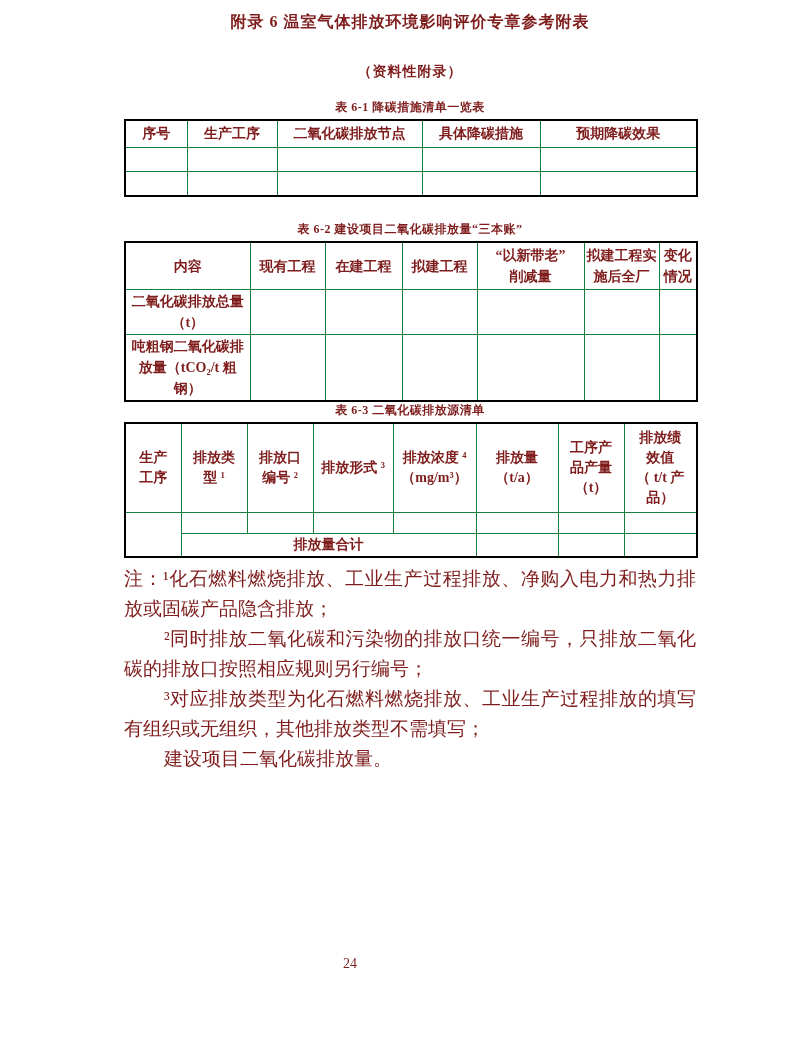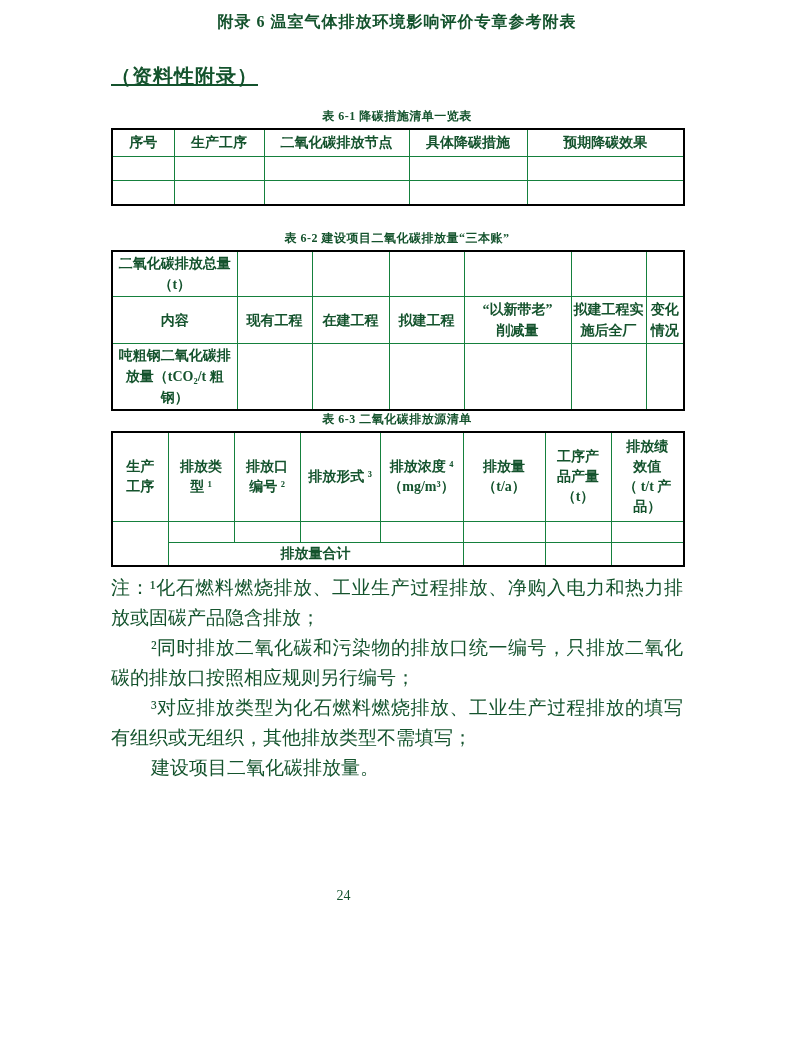--- a/index.html
+++ b/index.html
@@ -1,35 +1,36 @@
 <!DOCTYPE html>
 <html><head>
 <meta charset="utf-8">
 <style>
   html,body{margin:0;padding:0;background:#ffffff;}
   .page{
     position:relative;
     width:687px;height:1051px;
     background:#ffffff;
-    color:#14532d;
+    color:#7f1d1d;
     font-family:"Liberation Serif","DejaVu Serif",serif;
     overflow:hidden;
+    padding-left:13px;
   }
   .content{width:572px;margin-left:111px;}
   .doc-title{
     padding-top:12px;
     text-align:center;
     font-size:16px;font-weight:bold;
     letter-spacing:1px;
   }
   .doc-subtitle{
     margin-top:30px;
-    font-size:20px;font-weight:bold;
+    text-align:center;
+    font-size:14px;font-weight:bold;
     letter-spacing:1px;
-    text-decoration:underline;
   }
   .tbl-caption{
     text-align:center;
     font-size:12px;font-weight:bold;
     letter-spacing:0.5px;
   }
   .cap1{margin-top:18px;margin-bottom:3px;}
   .cap2{margin-top:24px;margin-bottom:3px;}
   .cap3{margin-bottom:3px;}
   table{
@@ -59,21 +60,21 @@
     margin-top:6px;
     font-size:19px;
     line-height:30px;
     text-align:justify;
   }
   .notes p{margin:0;}
   .notes p.indent{text-indent:2.1em;}
   .page-number{
     position:absolute;
     left:0;right:0;
-    top:888px;
+    top:956px;
     text-align:center;
     font-size:14px;
   }
 </style>
 </head>
 <body>
 
 <div class="page">
   <div class="content">
 
@@ -120,40 +121,40 @@
         <col style="width:125px">
           <col style="width:75px">
           <col style="width:77px">
           <col style="width:75px">
           <col style="width:107px">
           <col style="width:75px">
           <col style="width:38px">
       </colgroup>
       <tbody>
           <tr>
-        <td>二氧化碳排放总量
-（t）</td>
-        <td></td>
-            <td></td>
-            <td></td>
-            <td></td>
-            <td></td>
-            <td></td>
-      </tr>
-      <tr>
         <th>内容</th>
         <th>现有工程</th>
         <th>在建工程</th>
         <th>拟建工程</th>
         <th>“以新带老”
 削减量</th>
         <th>拟建工程实
 施后全厂</th>
         <th>变化
 情况</th>
+      </tr>
+      <tr>
+        <td>二氧化碳排放总量
+（t）</td>
+        <td></td>
+            <td></td>
+            <td></td>
+            <td></td>
+            <td></td>
+            <td></td>
       </tr>
       <tr>
         <td>吨粗钢二氧化碳排
 放量（tCO₂/t 粗钢）</td>
         <td></td>
             <td></td>
             <td></td>
             <td></td>
             <td></td>
             <td></td>

